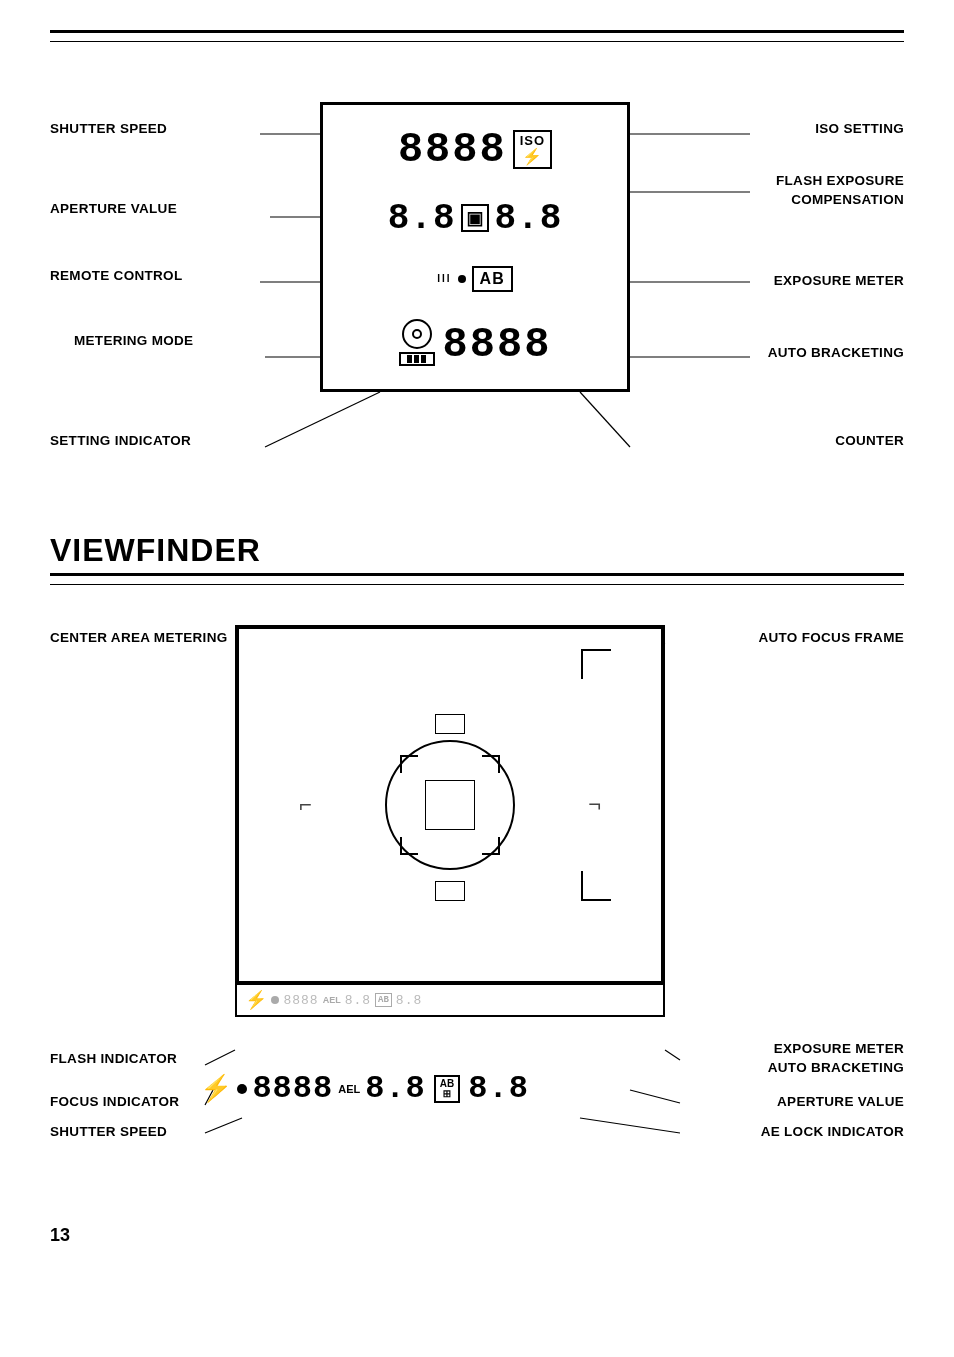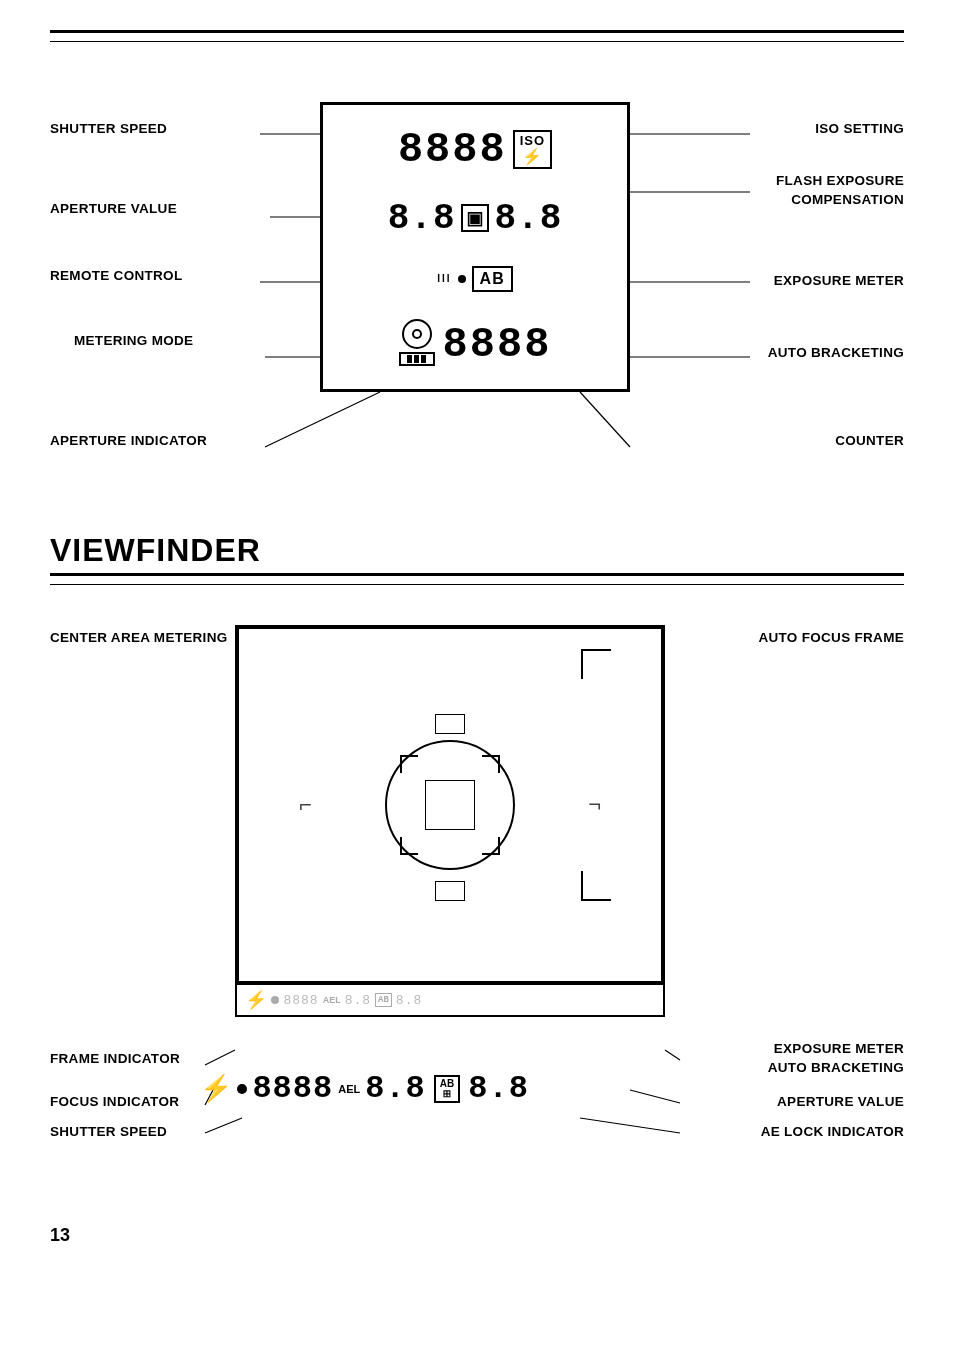--- a/index.html
+++ b/index.html
@@ -410,21 +410,21 @@
 
       <line x1="215" y1="375" x2="330" y2="320" stroke="#000" stroke-width="1.2"></line>
 
       <line x1="580" y1="375" x2="530" y2="320" stroke="#000" stroke-width="1.2"></line>
     </svg>
 
     <div class="lbl" style="left:0; top:48px;">SHUTTER SPEED</div>
     <div class="lbl" style="left:0; top:128px;">APERTURE VALUE</div>
     <div class="lbl" style="left:0; top:195px;">REMOTE CONTROL</div>
     <div class="lbl" style="left:0; top:260px;margin-left:24px;">METERING MODE</div>
-    <div class="lbl" style="left:0; top:360px;">APERTURE INDICATOR</div>
+    <div class="lbl" style="left:0; top:360px;">SETTING INDICATOR</div>
 
     <div class="lbl" style="right:0; top:48px; ">ISO  SETTING</div>
     <div class="lbl" style="right:0; top:100px; text-align:right; line-height:1.4;">FLASH EXPOSURE<br>COMPENSATION</div>
     <div class="lbl" style="right:0; top:200px; text-align:right;">EXPOSURE METER</div>
     <div class="lbl" style="right:0; top:272px; text-align:right;">AUTO BRACKETING</div>
     <div class="lbl" style="right:0; top:360px; text-align:left;">COUNTER</div>
 
     <div class="lcd-box">
 
       <div class="lcd-row">
@@ -544,21 +544,21 @@
       <span class="vf-ind-digits">8888</span>
       <span style="font-size:11px; font-weight:900; vertical-align:middle;">AEL</span>
       <span class="vf-ind-digits" style="font-size:32px; font-weight:900; font-family:'Courier New',monospace; letter-spacing:1px;">8.8</span>
       <div style="border:2.5px solid #000; padding:2px 4px; display:inline-flex; flex-direction:column; align-items:center; margin: 0 3px;">
         <span style="font-size:10px; font-weight:900; line-height:1;">AB</span>
         <span style="font-size:10px; font-weight:900; line-height:1;">⊞</span>
       </div>
       <span class="vf-ind-digits" style="font-size:32px; font-weight:900; font-family:'Courier New',monospace; letter-spacing:1px;">8.8</span>
     </div>
 
-    <div class="lbl" style="left:0; top:435px;">FRAME INDICATOR</div>
+    <div class="lbl" style="left:0; top:435px;">FLASH INDICATOR</div>
     <div class="lbl" style="right:0; top:425px; text-align:right; line-height:1.4;">EXPOSURE METER<br>AUTO BRACKETING</div>
     <div class="lbl" style="left:0; top:478px;">FOCUS INDICATOR</div>
     <div class="lbl" style="right:0; top:478px; text-align:right;">APERTURE VALUE</div>
     <div class="lbl" style="left:0; top:508px;">SHUTTER SPEED</div>
     <div class="lbl" style="right:0; top:508px; text-align:right;">AE LOCK INDICATOR</div>
 
   </div>
 </div>
 
 <div class="page-number">13</div>

